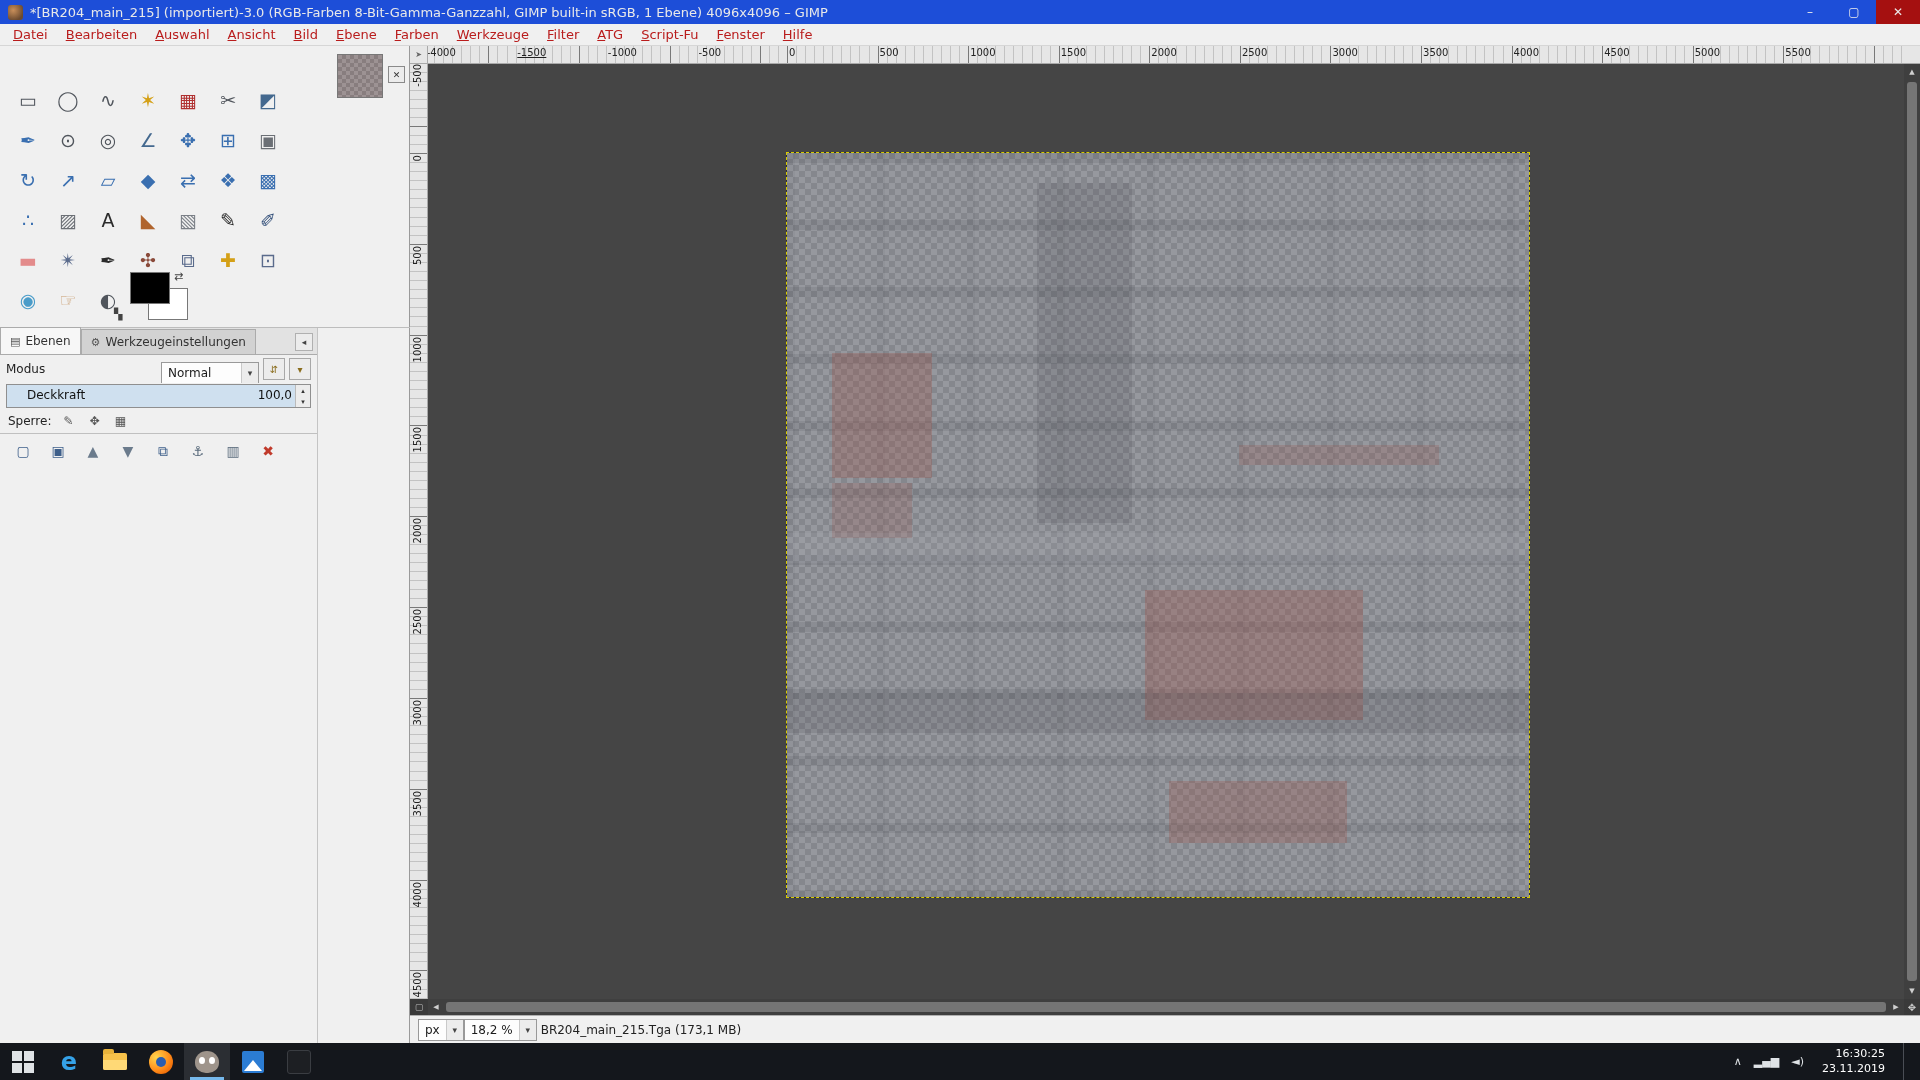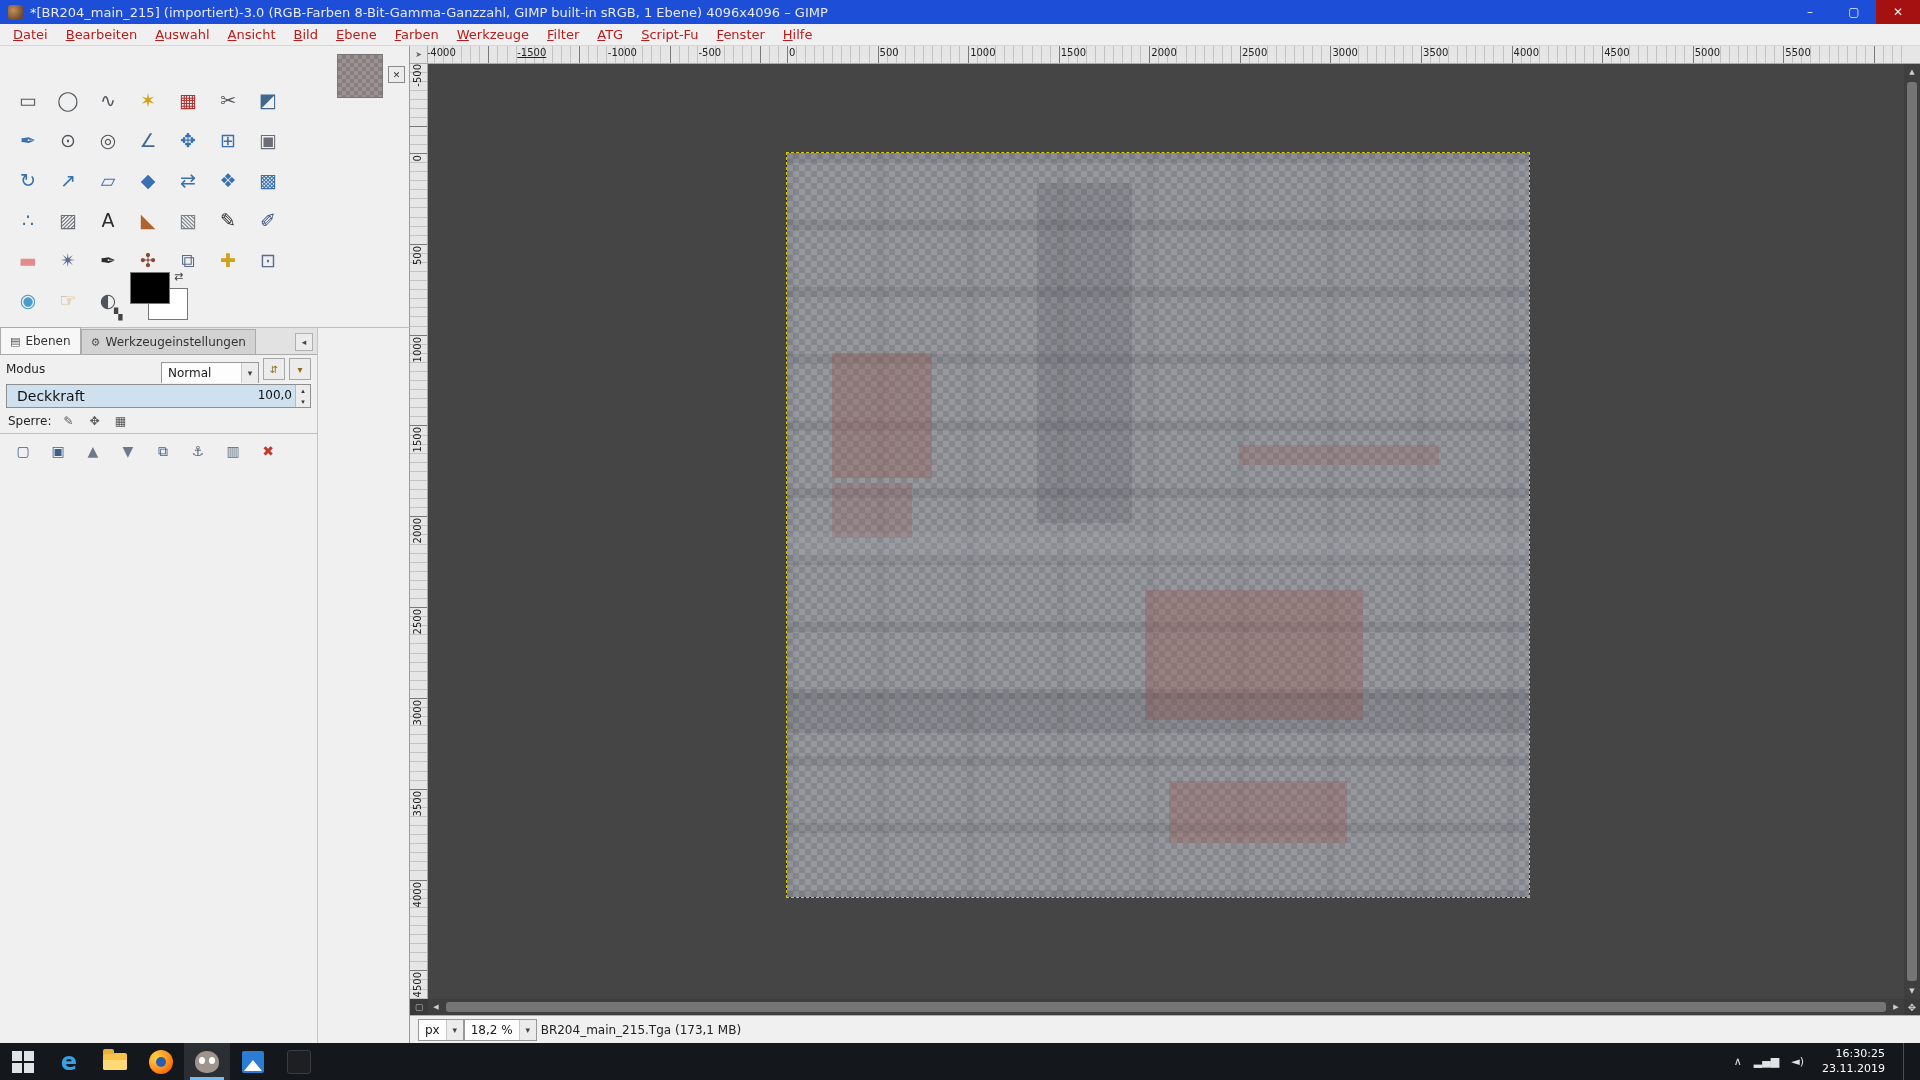--- a/index.html
+++ b/index.html
@@ -66,21 +66,21 @@
   #mode-select{width:96px;height:20px;border:1px solid #999;background:#fdfdfd;display:flex;align-items:center;margin-top:8px;}
   #mode-value{flex:1;padding-left:6px;font-size:12px;}
   .dd-arrow{width:16px;height:100%;display:flex;align-items:center;justify-content:center;
     font-size:9px;color:#444;border-left:1px solid #c9c9c9;background:#ececec;}
   .mini-btn{width:20px;height:20px;border:1px solid #a8a8a8;background:#ececec;display:flex;
     align-items:center;justify-content:center;font-size:10px;color:#8a6d1d;}
 
   #opacity-row{height:26px;display:flex;align-items:center;padding:0 6px;background:#f0f0f0;}
   #spinscale{position:relative;flex:1;height:22px;border:1px solid #8f8f8f;background:#fdfdfd;overflow:hidden;}
   #opacity-fill{position:absolute;left:0;top:0;height:100%;background:#cfe0ef;}
-  #opacity-label{position:absolute;left:10px;top:3px;font-size:14px;color:#111;z-index:2;}
+  #opacity-label{position:absolute;left:20px;top:3px;font-size:12px;color:#111;z-index:2;}
   #opacity-value{position:absolute;right:18px;top:3px;font-size:12px;color:#111;z-index:2;}
   #opacity-spin{position:absolute;right:0;top:0;width:14px;height:100%;display:flex;flex-direction:column;
     border-left:1px solid #bbb;background:#ececec;z-index:2;}
   .spin-btn{flex:1;display:flex;align-items:center;justify-content:center;font-size:7px;color:#333;}
 
   #lock-row{height:24px;display:flex;align-items:center;gap:7px;padding:0 8px;background:#f0f0f0;}
   #lock-label{font-size:12px;color:#222;}
   .lock-icon{width:18px;height:18px;border:1px solid transparent;display:flex;align-items:center;
     justify-content:center;font-size:12px;color:#555;}
 

